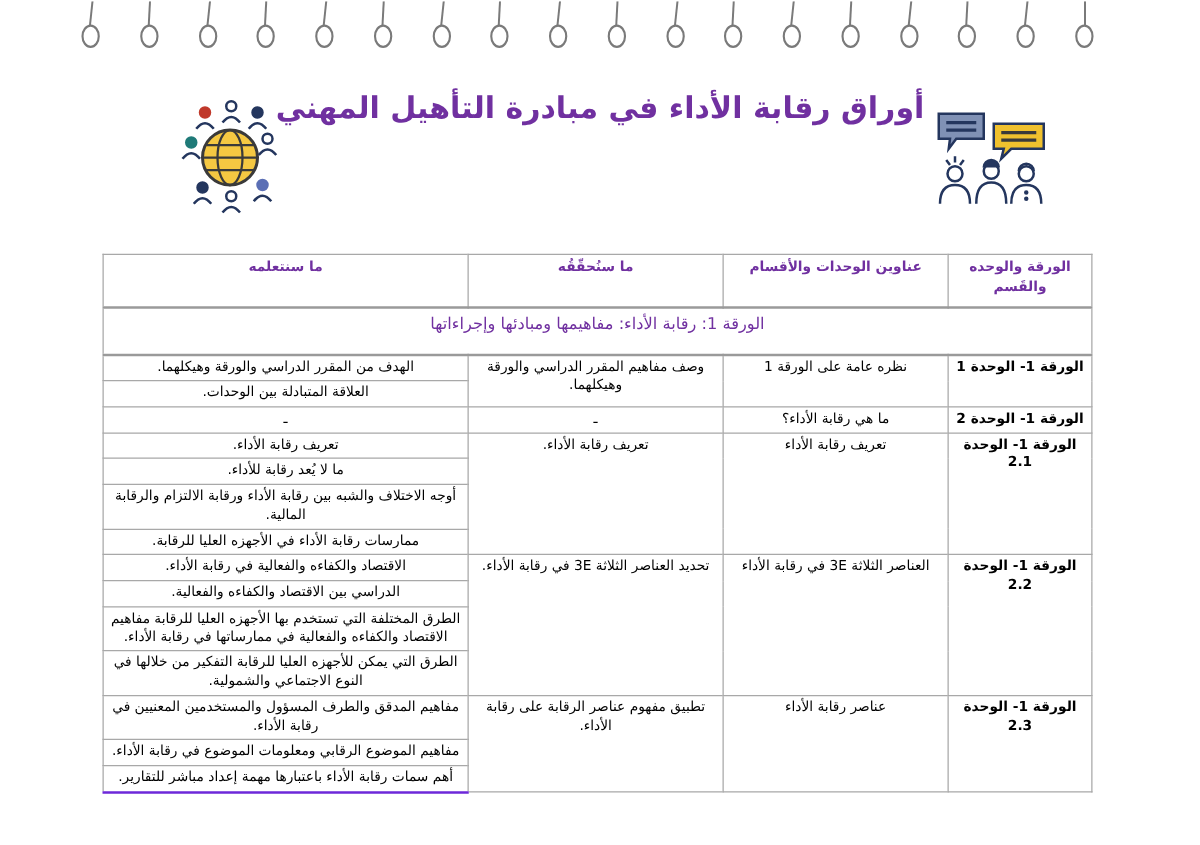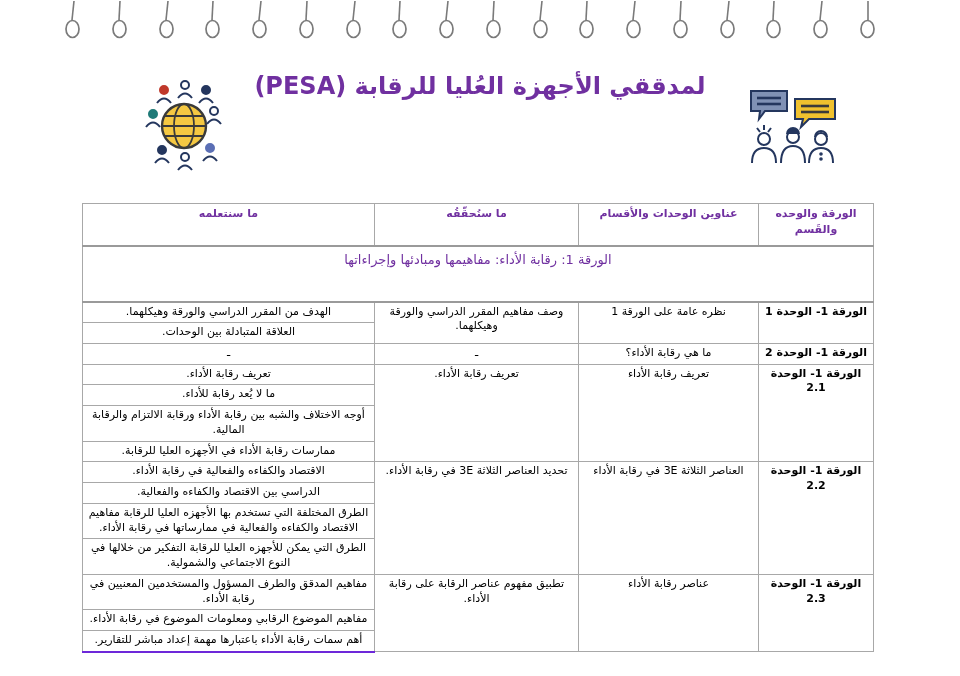--- a/index.html
+++ b/index.html
@@ -60,21 +60,21 @@
     font-weight: bold;
     font-size: 11px;
     text-align: center;
     height: 42px;
     line-height: 1.45;
   }
   tr.section td {
     color: #7030A0;
     text-align: center;
     font-size: 13px;
-    height: 56px;
+    height: 38px;
     border-top: 2px solid #9a9a9a;
     border-bottom: 2px solid #9a9a9a;
     padding-top: 4px;
   }
   td.unit { font-weight: bold; }
   td.center { text-align: center; }
   tbody tr:last-child td { border-bottom: 2px solid #6d28d9; }
 </style>
 </head>
 <body>
@@ -196,21 +196,21 @@
     <path d="M33,77 Q33,60 45,60 Q57,60 57,77"></path>
     <circle cx="73" cy="53" r="6"></circle>
     <path d="M67,51 A6,6 0 0 1 79,51"></path>
     <path d="M61,77 Q61,62 73,62 Q85,62 85,77"></path>
     <circle cx="73" cy="68" r="0.8" fill="#24365E"></circle>
     <circle cx="73" cy="73" r="0.8" fill="#24365E"></circle>
   </g>
 </svg>
 
 <div class="title-block">
-  <div>لمدققي الأجهزة العُليا للرقابة (PESA)</div>
+  <div>أوراق رقابة الأداء في مبادرة التأهيل المهني</div>
 </div>
 
 <div class="tbl-wrap">
 <table dir="rtl">
   <colgroup>
     <col class="c-unit">
         <col class="c-titles">
         <col class="c-achieve">
         <col class="c-learn">
   </colgroup>

